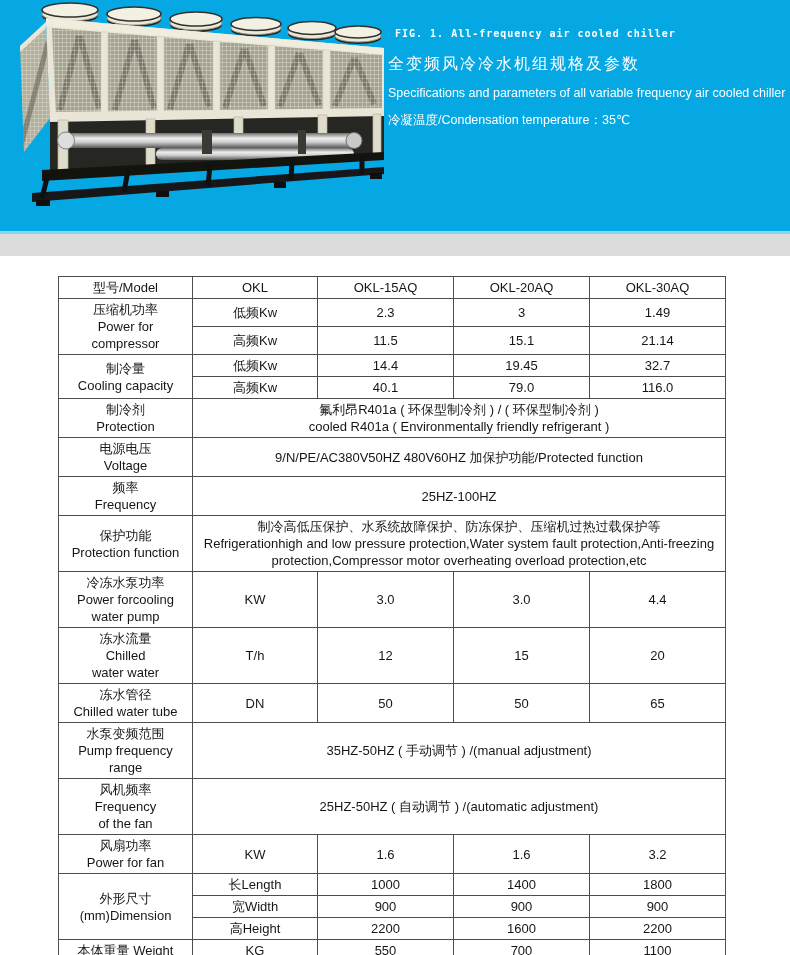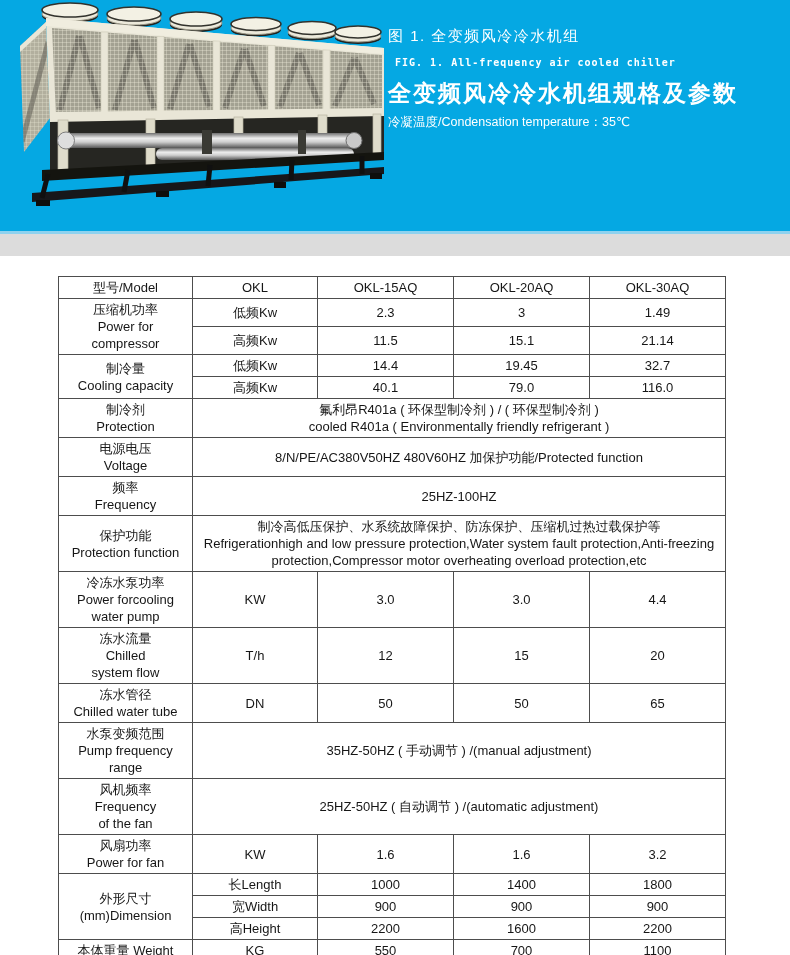--- a/index.html
+++ b/index.html
@@ -10,23 +10,23 @@
   }
   
   .hero{position:relative;height:231px;background:#05a8e3;}
   .hero-strip{height:3px;background:#8ed2ef;}
   .grey-band{height:22px;background:#dcdcdc;}
   .chiller-photo{position:absolute;left:6px;top:2px;}
   .hero-text{position:absolute;left:388px;top:26px;width:398px;color:#ffffff;}
   .fig-zh{font-size:15px;line-height:20px;letter-spacing:1.5px;margin:0 0 9px 0;}
   .fig-en{font-family:"DejaVu Sans Mono","Liberation Mono",monospace;font-weight:700;
           font-size:10px;line-height:16px;letter-spacing:1px;margin:0 0 9px 7px;}
-  .title-zh{font-size:23px;line-height:26px;letter-spacing:2px;margin:0 0 7px 0;font-weight:700;}
+  .title-zh{font-size:16px;line-height:26px;letter-spacing:2px;margin:0 0 7px 0;font-weight:400;}
   .sub{font-size:12.5px;line-height:18px;margin:0;}
-  .sub3{}
+  .sub3{margin-top:9px;}
   
   .spec-table{
     border-collapse:collapse;table-layout:fixed;width:667px;
     margin:20px 0 0 58px;
     font-size:13px;color:#161616;
   }
   .spec-table td{
     border:1px solid #4d4d4d;
     text-align:center;vertical-align:middle;
     padding:2px 6px;line-height:17px;
@@ -164,23 +164,23 @@
       <g fill="#0e0e0c">
         <rect x="30" y="198" width="14" height="6"></rect>
         <rect x="150" y="189" width="13" height="6"></rect>
         <rect x="268" y="180" width="12" height="6"></rect>
         <rect x="364" y="171" width="12" height="6"></rect>
       </g>
     </g>
   </svg>
 
   <div class="hero-text">
-    <p class="fig-zh">图 1.  全变频风冷冷水机组</p>
     <p class="fig-en">FIG. 1. All-frequency air cooled chiller</p>
     <p class="title-zh">全变频风冷冷水机组规格及参数</p>
+    <p class="sub">Specifications and parameters of all variable frequency air cooled chiller</p>
     <p class="sub sub3">冷凝温度/Condensation temperature：35℃</p>
   </div>
 </div>
 
 <div class="hero-strip"></div>
 <div class="grey-band"></div>
 
 <table class="spec-table">
   <colgroup>
     <col style="width:134px">
@@ -227,21 +227,21 @@
       </tr>
       <tr>
         <td>制冷剂
 Protection</td>
         <td colspan="4">氟利昂R401a ( 环保型制冷剂 ) / ( 环保型制冷剂 )
 cooled R401a ( Environmentally friendly refrigerant )</td>
       </tr>
       <tr>
         <td>电源电压
 Voltage</td>
-        <td colspan="4">8/N/PE/AC380V50HZ 480V60HZ 加保护功能/Protected function</td>
+        <td colspan="4">9/N/PE/AC380V50HZ 480V60HZ 加保护功能/Protected function</td>
       </tr>
       <tr>
         <td>频率
 Frequency</td>
         <td colspan="4">25HZ-100HZ</td>
       </tr>
       <tr>
         <td>保护功能
 Protection function</td>
         <td colspan="4">制冷高低压保护、水系统故障保护、防冻保护、压缩机过热过载保护等
@@ -252,21 +252,21 @@
 Power forcooling
 water pump</td>
         <td>KW</td>
         <td>3.0</td>
         <td>3.0</td>
         <td>4.4</td>
       </tr>
       <tr>
         <td>冻水流量
 Chilled
-system flow</td>
+water water</td>
         <td>T/h</td>
         <td>12</td>
         <td>15</td>
         <td>20</td>
       </tr>
       <tr>
         <td>冻水管径
 Chilled water tube</td>
         <td>DN</td>
         <td>50</td>

